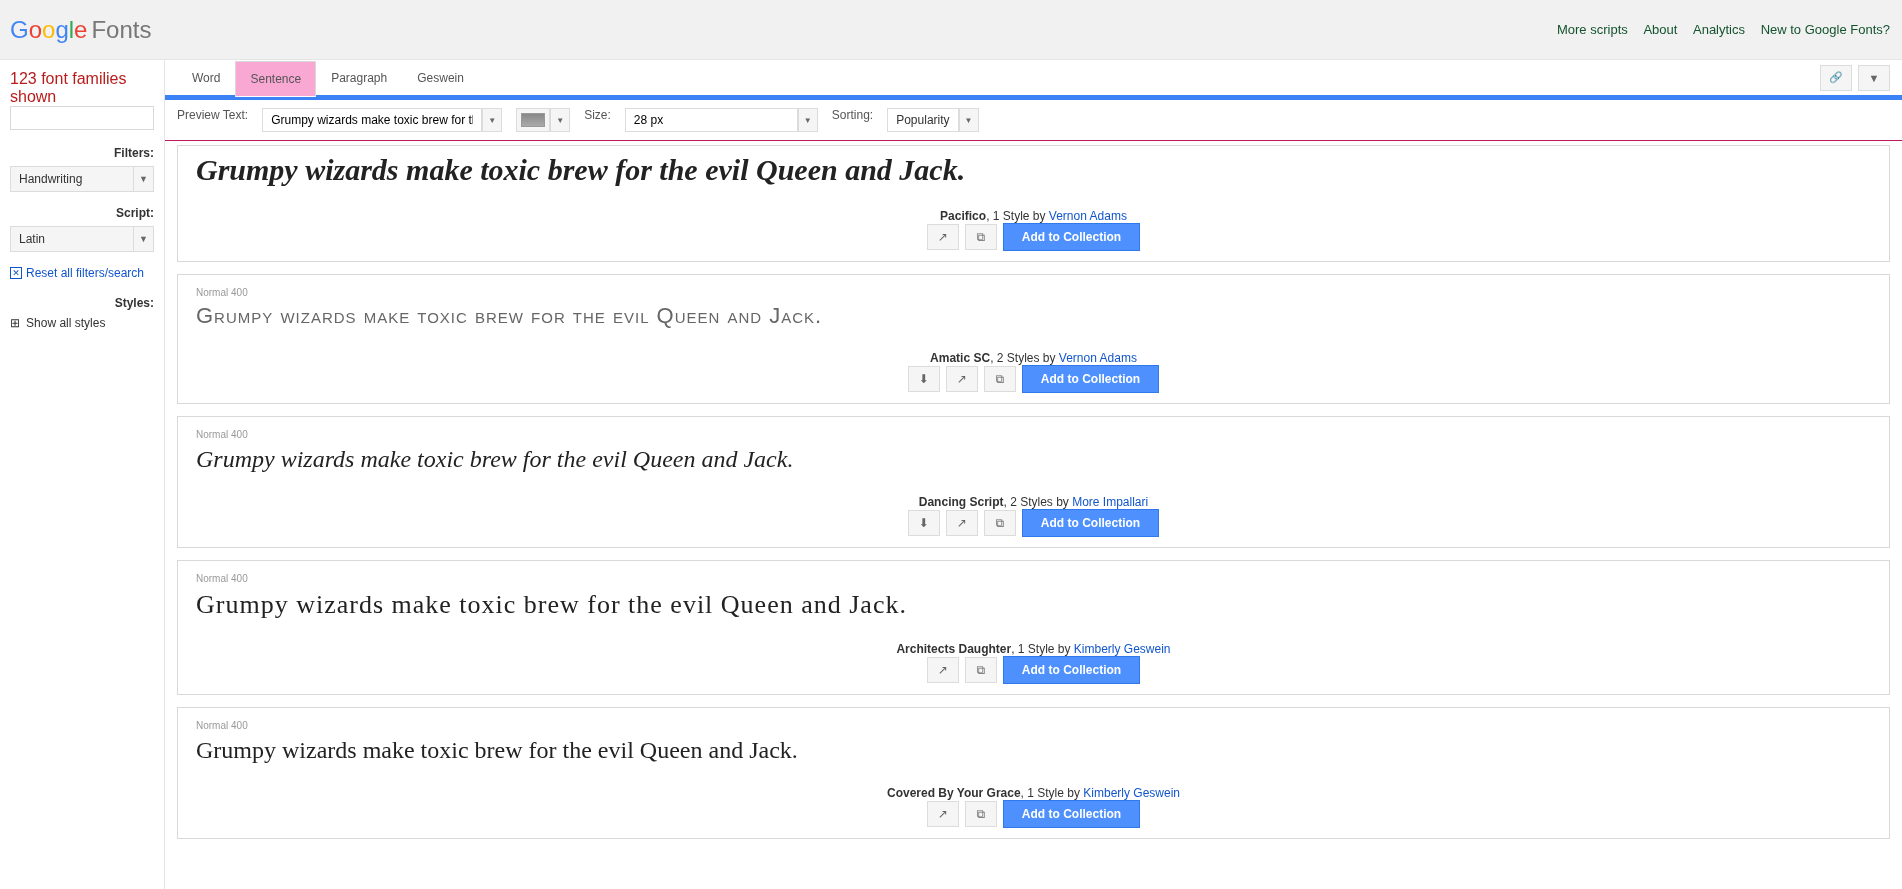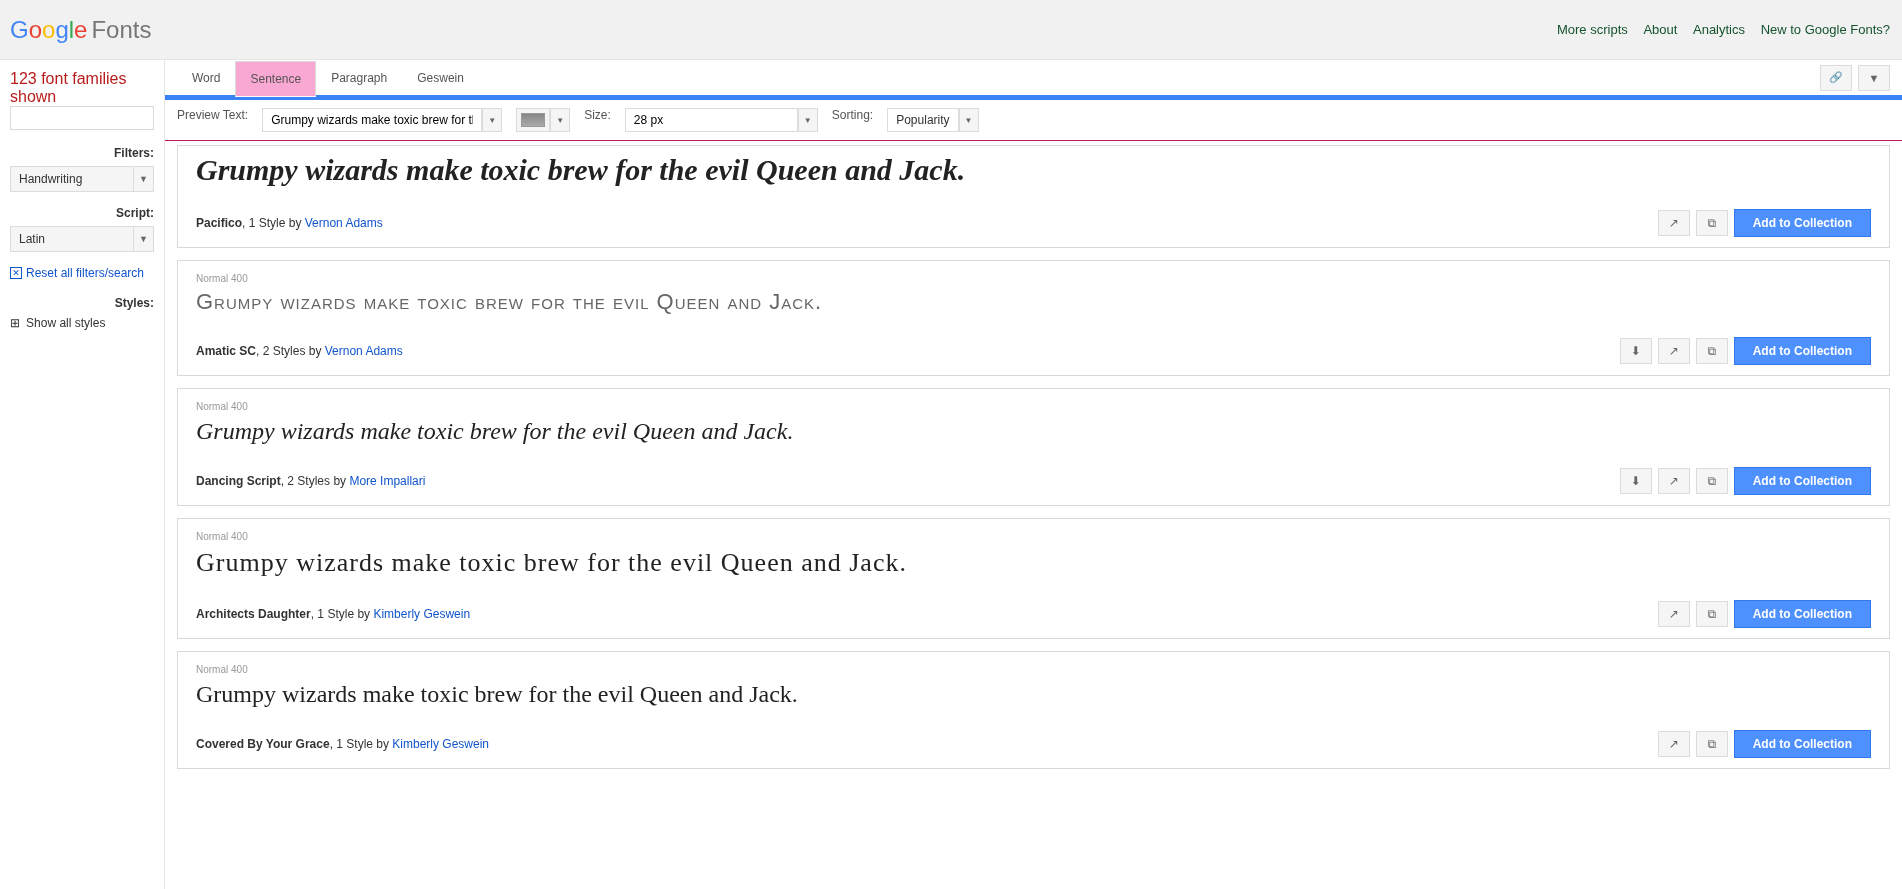--- a/index.html
+++ b/index.html
@@ -40,21 +40,21 @@
 .color-swatch { width: 24px; height: 14px; background: linear-gradient(#888,#aaa); border: 1px solid #999; display: inline-block; }
 .font-list { padding: 4px 12px; }
 .font-card { border: 1px solid #d9d9d9; margin-bottom: 12px; padding: 12px 18px 10px; background: #fff; }
 .weight-label { font-size: 10px; color: #999; margin-bottom: 4px; }
 .sample { font-size: 28px; margin-bottom: 20px; color: #222; line-height: 1.3; }
 .sample.cursive-heavy { font-family: "Brush Script MT", cursive; font-weight: bold; font-style: italic; font-size: 30px; }
 .sample.condensed-caps { font-family: "Arial Narrow", sans-serif; font-variant: small-caps; letter-spacing: 1px; font-size: 22px; color: #666; }
 .sample.script-light { font-family: "Segoe Script", cursive; font-style: italic; font-size: 24px; }
 .sample.hand-rounded { font-family: "Comic Sans MS", cursive; font-size: 26px; letter-spacing: 1px; }
 .sample.hand-narrow { font-family: "Segoe Script", cursive; font-size: 24px; }
-.card-footer { display: flex; align-items: center; justify-content: space-between; }
+.card-footer { display: flex; align-items: center; justify-content: space-between; flex-direction: column; }
 .font-meta { font-size: 12px; }
 .font-name { font-weight: bold; }
 .font-meta a { color: #1155cc; text-decoration: none; }
 .card-actions { display: flex; align-items: center; gap: 6px; }
 .icon-btn { width: 32px; height: 26px; background: #f5f5f5; border: 1px solid #dcdcdc; display: flex; align-items: center; justify-content: center; cursor: pointer; color: #666; font-size: 12px; }
 .add-btn { background: #4d90fe; color: #fff; border: 1px solid #3079ed; padding: 6px 18px; font-size: 12px; font-weight: bold; cursor: pointer; }
 .first-card .sample { margin-top: -8px; overflow: hidden; }
 </style>
 </head>
 <body>

